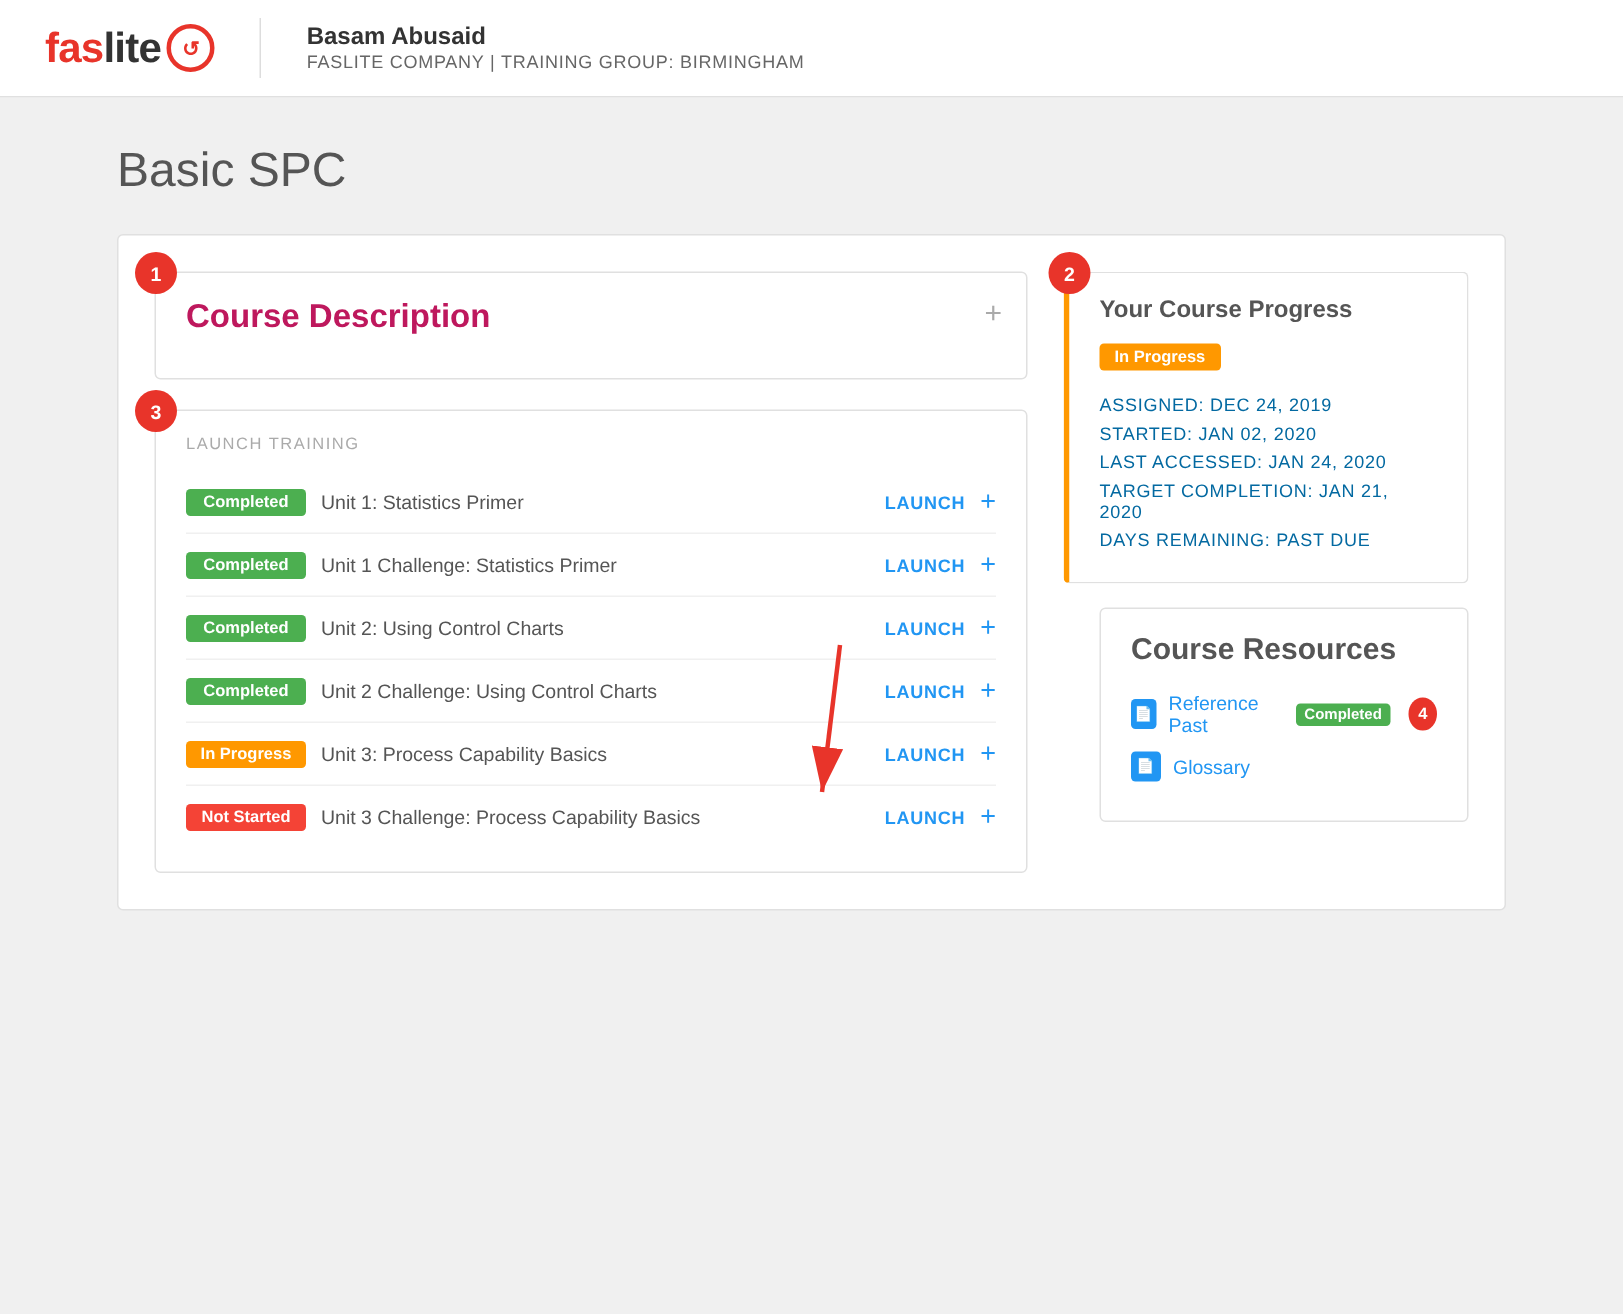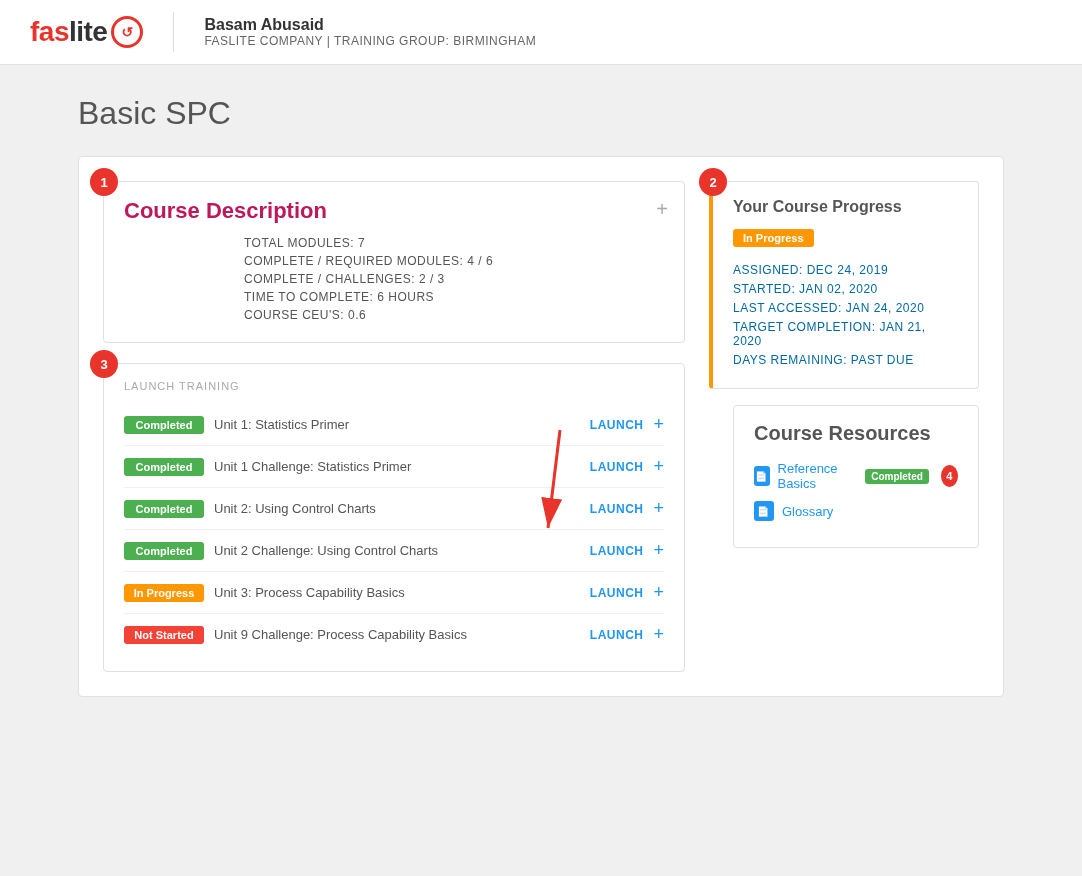--- a/index.html
+++ b/index.html
@@ -317,28 +317,20 @@
   <h1 class="page-title">Basic SPC</h1>
 
   <div class="card-container">
 
     <div class="left-column">
 
       <div class="section-card" style="position:relative;">
         <div class="step-badge">1</div>
         <div class="section-title">Course Description</div>
         <span class="section-plus">+</span>
-        <div class="stats-area">
-
-        <div class="stat-row">TOTAL MODULES: 7</div>
-            <div class="stat-row">COMPLETE / REQUIRED MODULES: 4 / 6</div>
-            <div class="stat-row">COMPLETE / CHALLENGES: 2 / 3</div>
-            <div class="stat-row">TIME TO COMPLETE: 6 HOURS</div>
-            <div class="stat-row">COURSE CEU'S: 0.6</div>
-          </div>
       </div>
 
       <div class="modules-section" style="position:relative;">
         <div class="step-badge">3</div>
         <div class="launch-label">LAUNCH TRAINING</div>
         <div id="module-list">
 
         <div class="module-row">
               <span class="status-badge status-completed">Completed</span>
               <span class="module-name">Unit 1: Statistics Primer</span>
@@ -364,21 +356,21 @@
               <span class="module-plus">+</span>
             </div>
             <div class="module-row">
               <span class="status-badge status-inprogress">In Progress</span>
               <span class="module-name">Unit 3: Process Capability Basics</span>
               <span class="launch-link">LAUNCH</span>
               <span class="module-plus">+</span>
             </div>
             <div class="module-row">
               <span class="status-badge status-notstarted">Not Started</span>
-              <span class="module-name">Unit 9 Challenge: Process Capability Basics</span>
+              <span class="module-name">Unit 3 Challenge: Process Capability Basics</span>
               <span class="launch-link">LAUNCH</span>
               <span class="module-plus">+</span>
             </div>
           </div>
       </div>
     </div>
 
     <div class="right-column">
 
       <div class="progress-card" style="position:relative;">
@@ -394,21 +386,21 @@
             <div>DAYS REMAINING: Past Due</div>
           </div>
       </div>
 
       <div class="resources-card" style="position:relative;margin-left:24px;">
         <div class="resources-title">Course Resources</div>
         <div id="resource-list">
 
         <div class="resource-item">
               <div class="resource-icon">📄</div>
-              <span class="resource-link">Reference Basics</span>
+              <span class="resource-link">Reference Past</span>
               <span class="resource-completed">Completed</span>
               <div class="step-badge" style="position: relative; top: auto; left: auto; margin-left: 4px; display: inline-flex; width: 22px; height: 22px; font-size: 11px;">4</div>
             </div>
             <div class="resource-item">
               <div class="resource-icon">📄</div>
               <span class="resource-link">Glossary</span>
             </div>
           </div>
       </div>
     </div>

